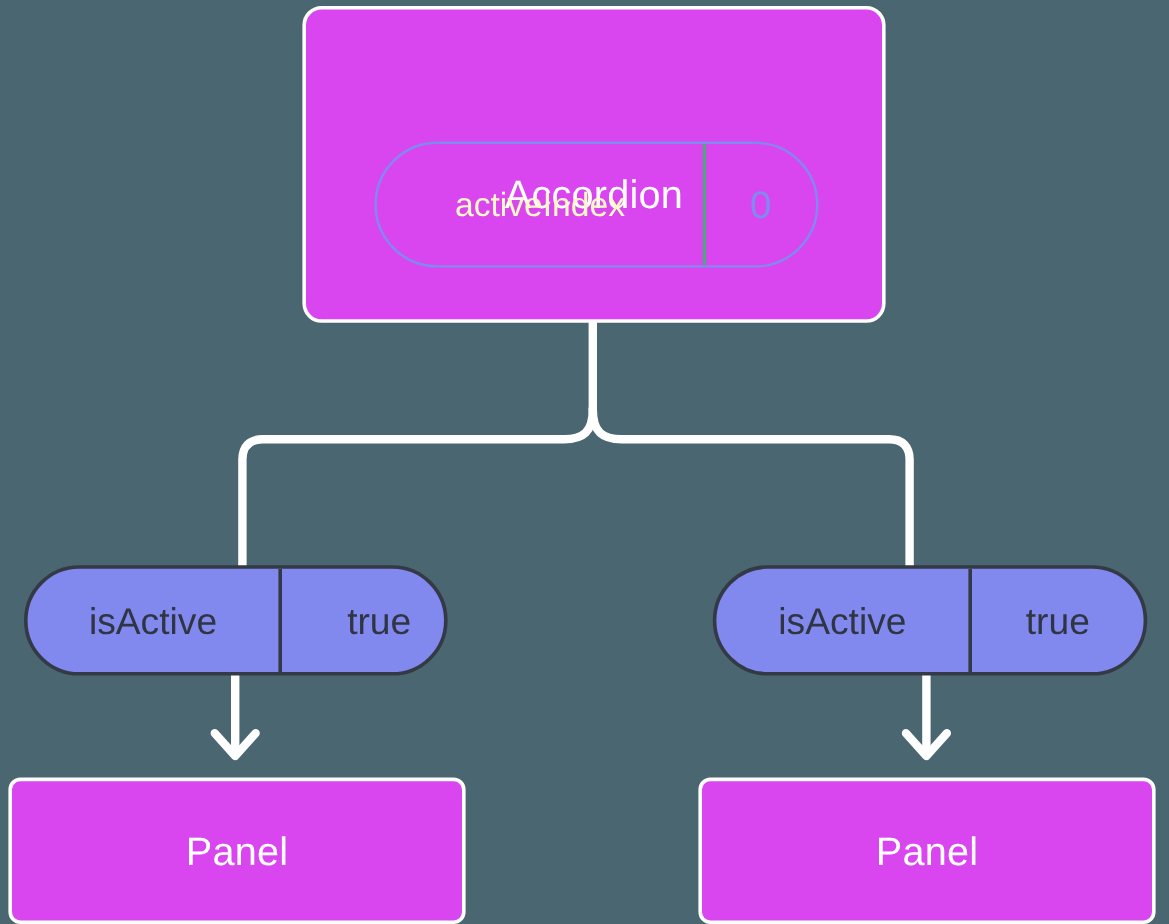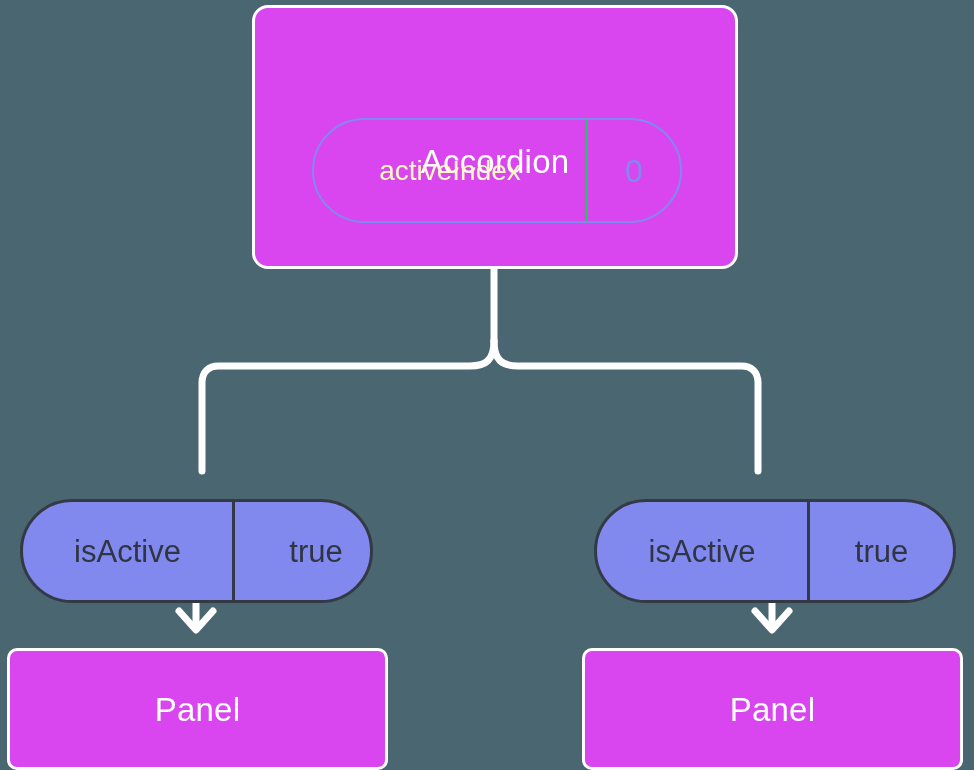--- a/index.html
+++ b/index.html
@@ -107,24 +107,23 @@
     border-right: 2px solid #22c55e;
   }
   .pill.outlined .pill-val {
     flex: 1 1 auto;
     color: #8189ef;
     font-size: 32px;
   }
 
   
   .pill.filled {
-    height: 104px;
+    height: 92px;
     background: #8189ef;
     border: 3px solid #333a46;
-    margin-top: 28px;
   }
   .pill.filled.left {
     left: 20px;
     top: 471px;
     width: 353px;
   }
   .pill.filled.right {
     left: 594px;
     top: 471px;
     width: 362px;

